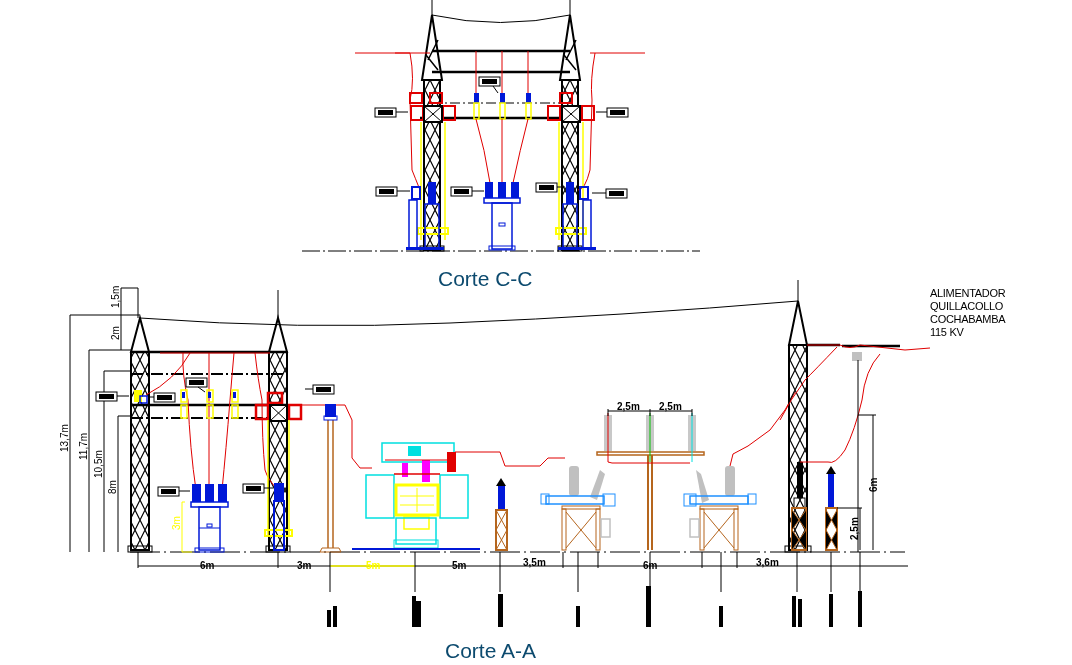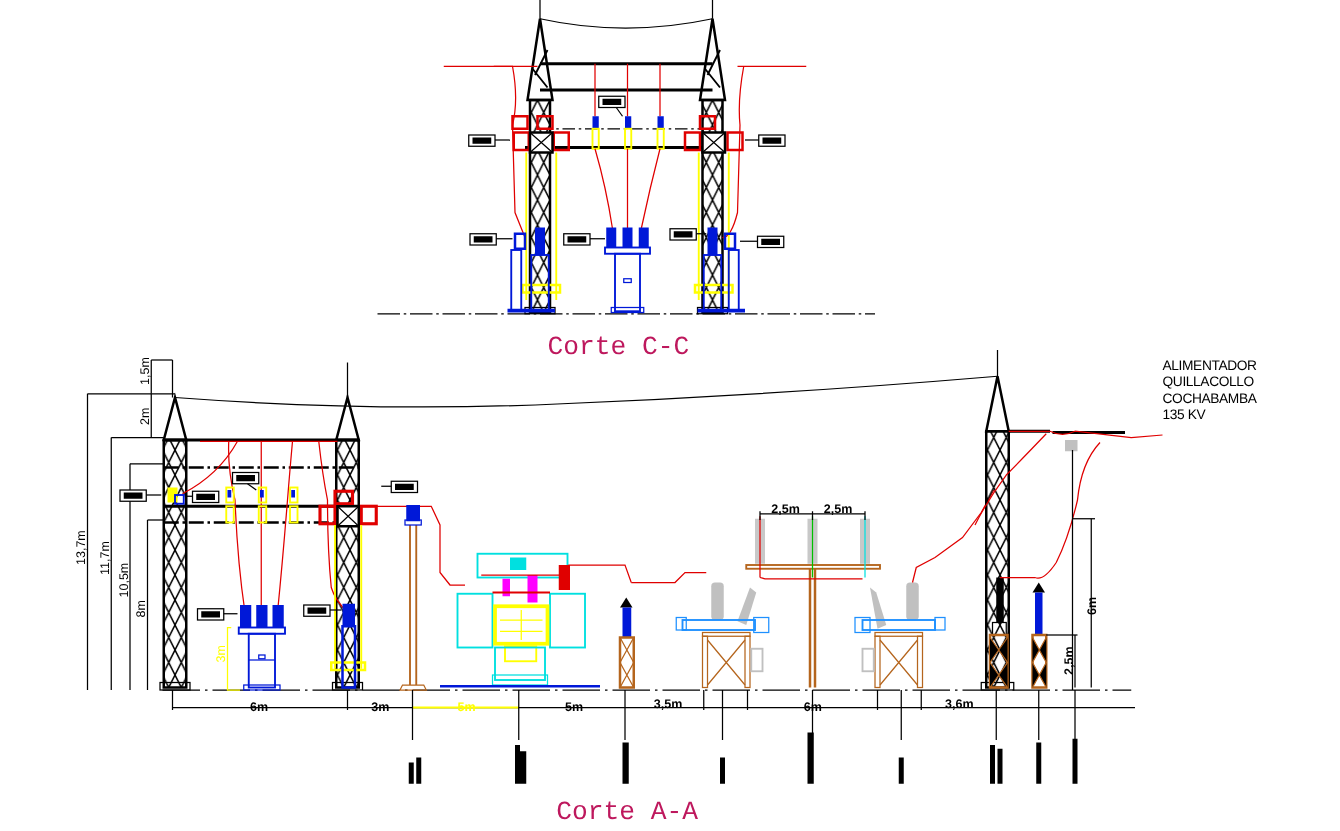--- a/index.html
+++ b/index.html
@@ -1,18 +1,18 @@
 <!DOCTYPE html>
 <html><head>
 <meta charset="utf-8">
 <style>
   html,body{margin:0;padding:0;background:#ffffff;}
   body{width:1072px;height:665px;overflow:hidden;position:relative;font-family:"Liberation Sans",sans-serif;}
   #drawing{position:absolute;left:0;top:0;width:1072px;height:665px;}
-  .section-title{position:absolute;font-size:21px;color:#be185d;font-family:Liberation Mono, monospace;}
+  .section-title{position:absolute;font-size:21px;color:#0c4a6e;font-family:Liberation Sans, sans-serif;}
   #title-cc{left:438px;top:267px;}
   #title-aa{left:445px;top:639px;}
   #feeder{position:absolute;left:930px;top:287px;font-size:11px;font-weight:normal;line-height:13px;color:#000;font-family:"Liberation Sans",sans-serif;letter-spacing:-0.3px;}
   #feeder div{white-space:nowrap;}
   svg text{font-family:"Liberation Sans",sans-serif;}
 </style>
 </head>
 <body>
 
 <svg id="drawing" viewBox="0 0 1072 665" xmlns="http://www.w3.org/2000/svg">
@@ -417,14 +417,14 @@
   </g>
 </svg>
 
 <div id="title-cc" class="section-title">Corte C-C</div>
 <div id="title-aa" class="section-title">Corte A-A</div>
 
 <div id="feeder">
   <div>ALIMENTADOR</div>
   <div>QUILLACOLLO</div>
   <div>COCHABAMBA</div>
-  <div>135 KV</div>
+  <div>115 KV</div>
 </div>
 
 </body></html>

